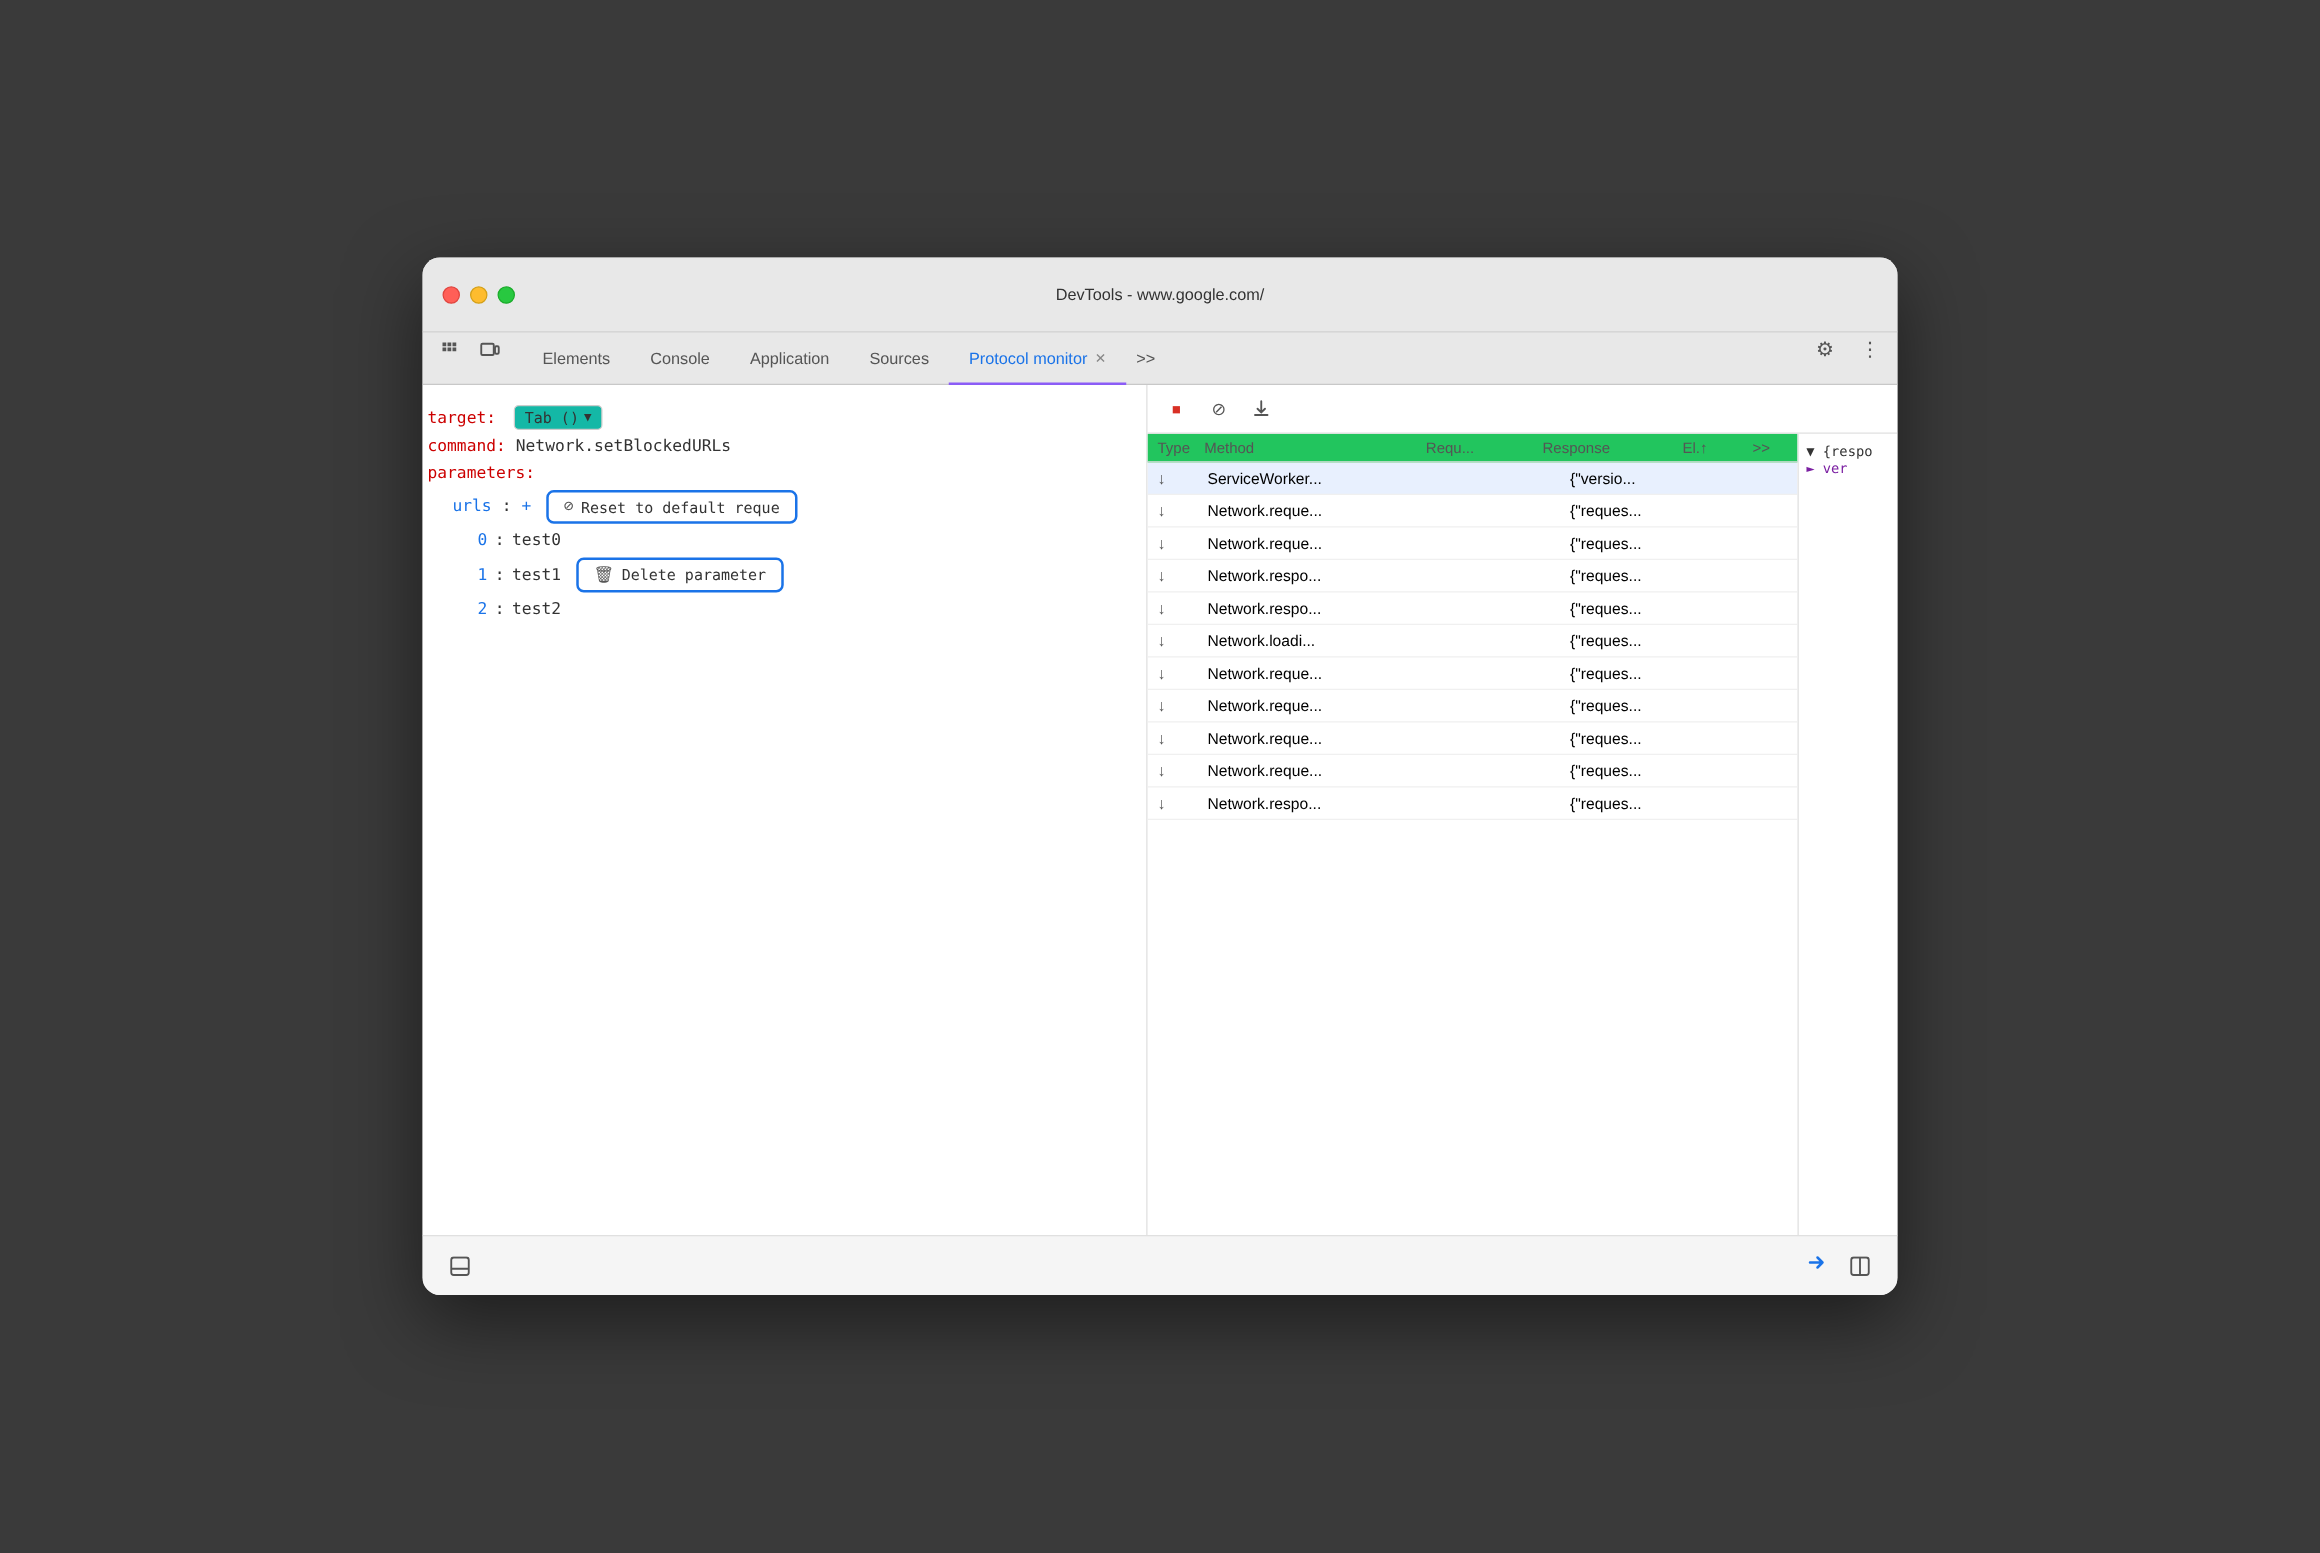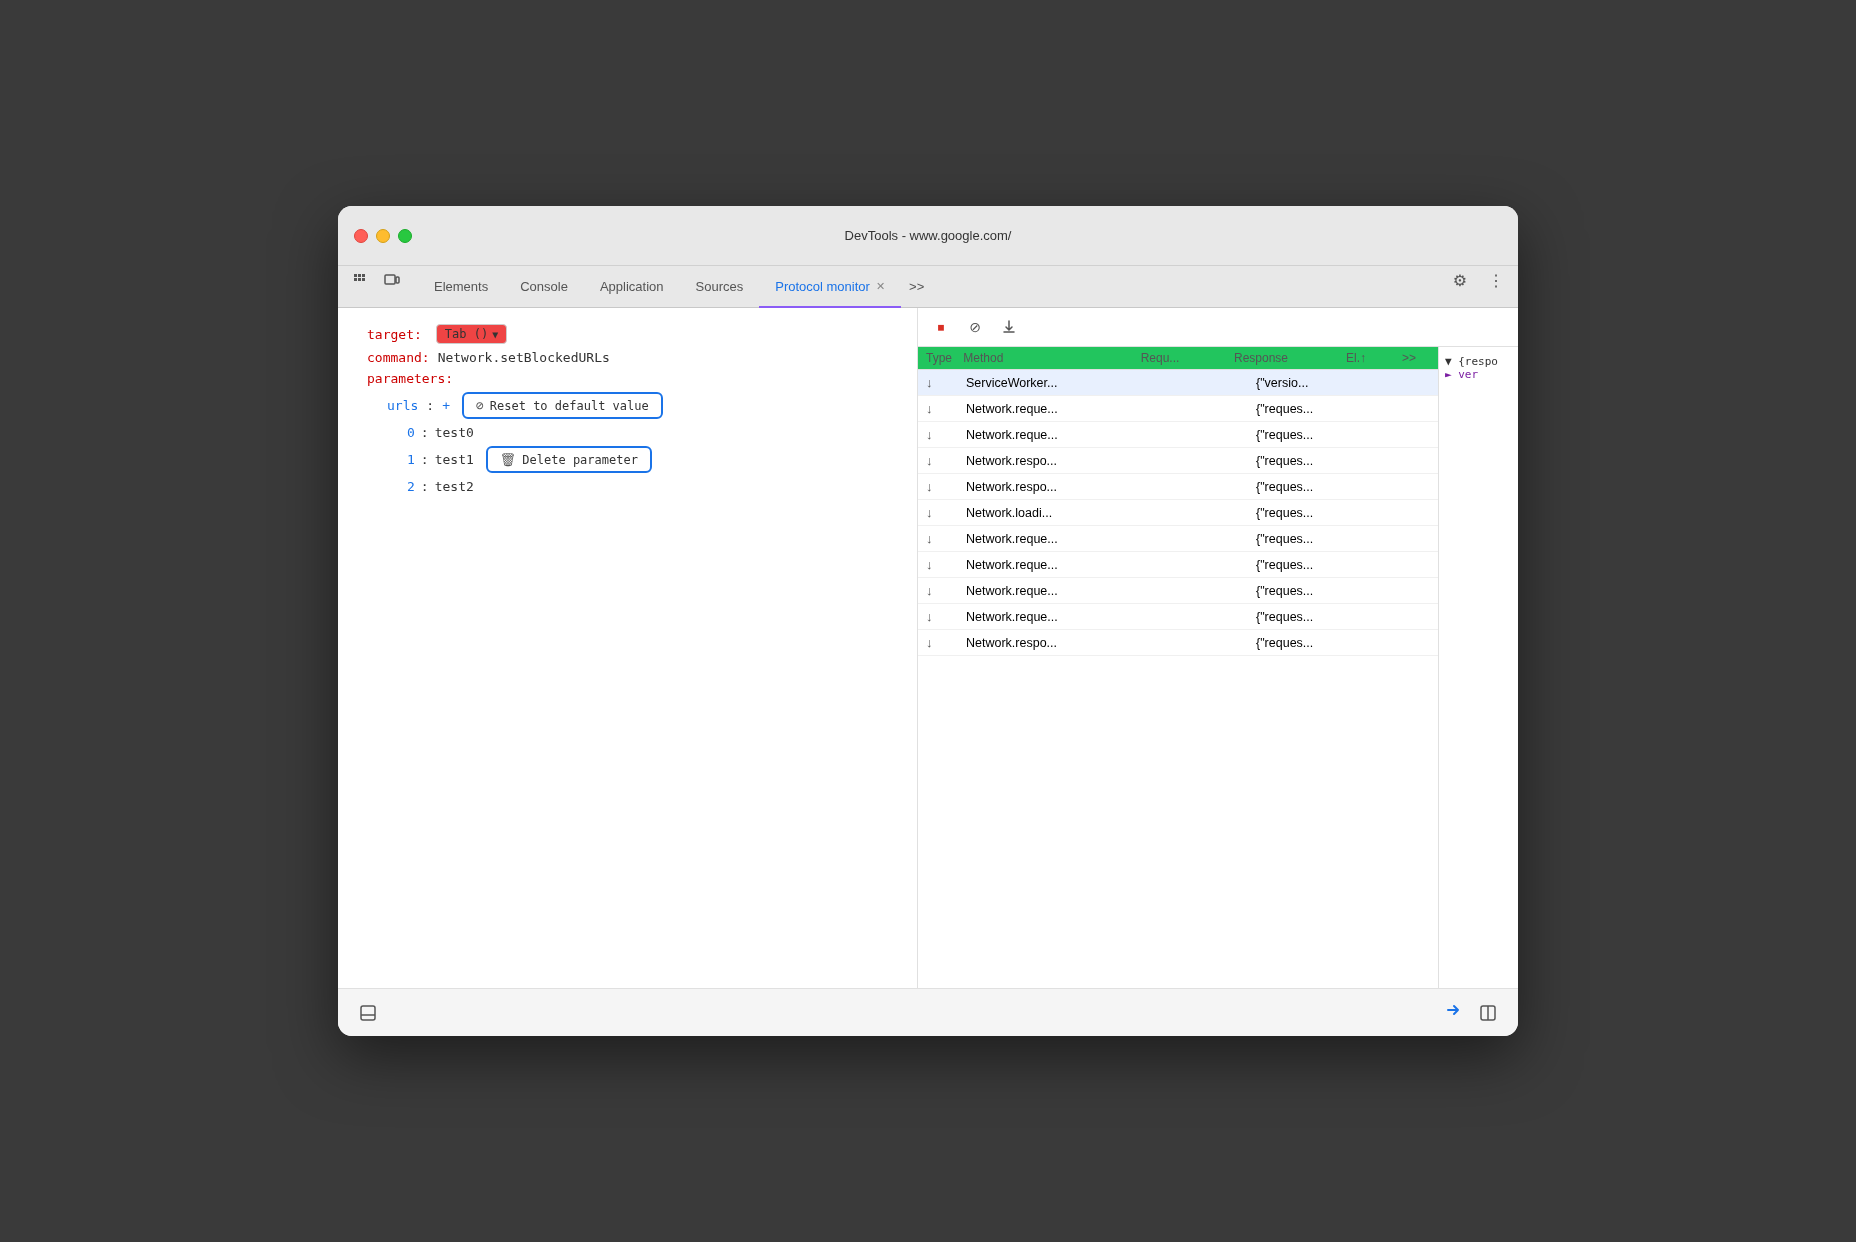--- a/index.html
+++ b/index.html
@@ -126,35 +126,35 @@
       background: #fff;
     }
     
     .left-panel {
       width: 580px;
       border-right: 1px solid #e0e0e0;
       display: flex;
       flex-direction: column;
       font-family: 'Consolas', 'Monaco', monospace;
       font-size: 13px;
-      padding: 16px 29px;
+      padding: 16px 4px;
       overflow-y: auto;
     }
     .param-line {
       display: flex;
       align-items: center;
       margin-bottom: 6px;
     }
     .key-red { color: #c00; font-weight: 500; }
     .key-blue { color: #1a73e8; font-weight: 500; }
     .value-text { color: #333; }
     .target-dropdown {
       display: inline-flex;
       align-items: center;
-      background: #ef4444;
+      background: #14b8a6;
       border: 1px solid #ccc;
       border-radius: 4px;
       padding: 2px 8px;
       margin-left: 6px;
       cursor: pointer;
       font-size: 12px;
       color: #333;
     }
     .dropdown-arrow { margin-left: 4px; font-size: 10px; }
     .reset-btn-wrapper {
@@ -381,21 +381,21 @@
         <span class="key-red">parameters:</span>
       </div>
 
       <div class="param-line" style="margin-left:20px;">
         <span class="key-blue">urls</span>
         <span class="value-text" style="margin: 0 8px;">:</span>
         <span class="key-blue">+</span>
         <div style="margin-left:12px;">
           <div class="reset-btn-wrapper">
             <span class="btn-icon">⊘</span>
-            <span>Reset to default value</span>
+            <span>Reset to default reque</span>
           </div>
         </div>
       </div>
 
       <div class="param-line param-indent">
         <span class="key-blue">0</span>
         <span class="value-text" style="margin: 0 6px;">:</span>
         <span class="value-text">test0</span>
       </div>
 

